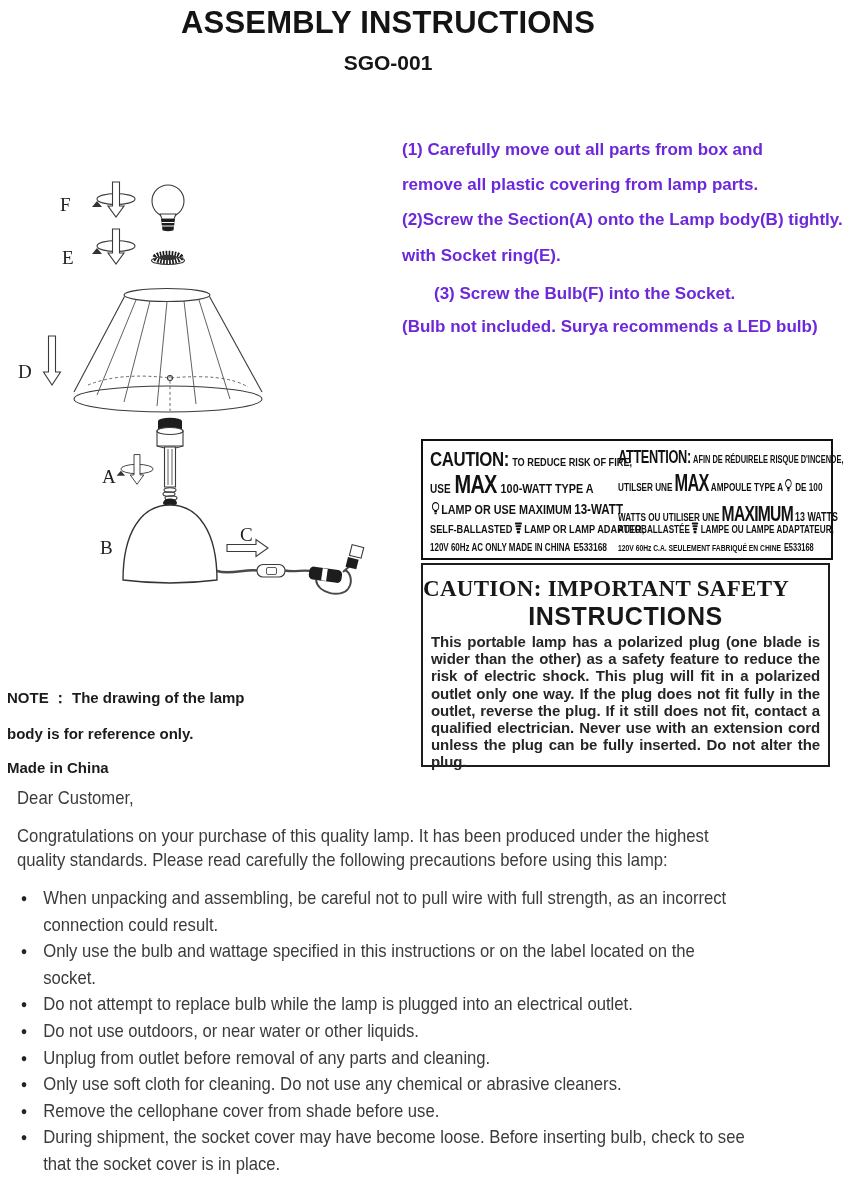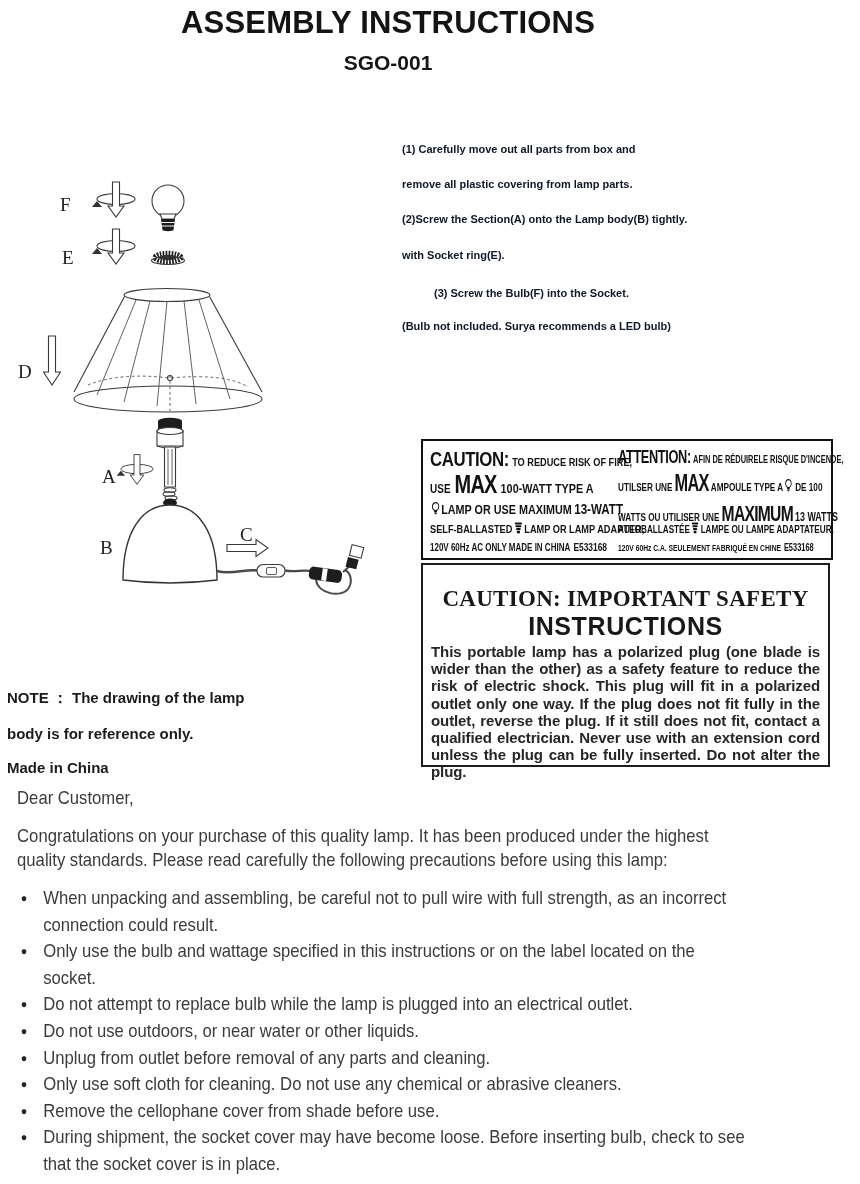--- a/index.html
+++ b/index.html
@@ -7,22 +7,22 @@
        font-family:"Liberation Sans",sans-serif;-webkit-font-smoothing:antialiased;}
   .page{position:absolute;left:0;top:0;width:756px;height:1184px;background:#fff;}
 
   
   .title{position:absolute;top:6px;left:0;width:776px;text-align:center;
          font-weight:700;font-size:31px;line-height:34px;color:#141414;letter-spacing:0.2px;}
   .model{position:absolute;top:51px;left:0;width:776px;text-align:center;
          font-weight:700;font-size:21px;line-height:24px;color:#161616;}
 
   
-  .steps{position:absolute;left:402px;top:141px;font-weight:700;font-size:11px;
-         line-height:17px;color:#0f172a;white-space:nowrap;}
+  .steps{position:absolute;left:402px;top:141px;font-weight:700;font-size:17px;
+         line-height:17px;color:#6d28d9;white-space:nowrap;}
   .sline{white-space:nowrap;}
   .s0,.s1{margin-bottom:18px;}
   .s2{margin-bottom:19px;}
   .s3{margin-bottom:0;}
   .s4{margin-bottom:21px;}
   .s5{margin-bottom:16px;margin-left:32px;}
 
   
   .diagram{position:absolute;left:0;top:155px;}
   .ln{fill:none;stroke:#3a3a3a;stroke-width:1.1px;}
@@ -64,21 +64,21 @@
   .f-l3{font-size:11.5px;}
   .f-maximum{font-size:22px;letter-spacing:-1px;margin:0 3px;}
   .f-13{font-size:12.5px;}
   .fl4{font-size:11.5px;}
   .fl5{font-size:9.5px;}
   .bulb-ic,.cfl-ic{display:inline-block;vertical-align:-1px;margin:0 2px;}
 
   
   .sbox{position:absolute;left:421px;top:563px;width:409px;height:204px;
         border:2px solid #1d1d1d;background:#fff;box-sizing:border-box;}
-  .st1{margin-top:21px;text-align:center;font-family:"Liberation Serif",serif;
+  .st1{margin-top:11px;font-family:"Liberation Serif",serif;
        font-weight:700;font-size:23px;line-height:26px;color:#181818;letter-spacing:0.3px;}
   .st2{text-align:center;font-family:Liberation Sans, sans-serif;font-weight:700;
        font-size:25px;line-height:28px;color:#181818;letter-spacing:0.6px;}
   .sbody{margin:3px 8px 0 8px;text-align:justify;font-weight:700;font-size:15px;
          line-height:17.2px;color:#262626;letter-spacing:-0.1px;}
 
   
   .note{position:absolute;left:7px;top:689px;font-weight:700;font-size:15px;
         line-height:17px;color:#1b1b1b;white-space:nowrap;}
   .nl1{margin-bottom:19px;}

